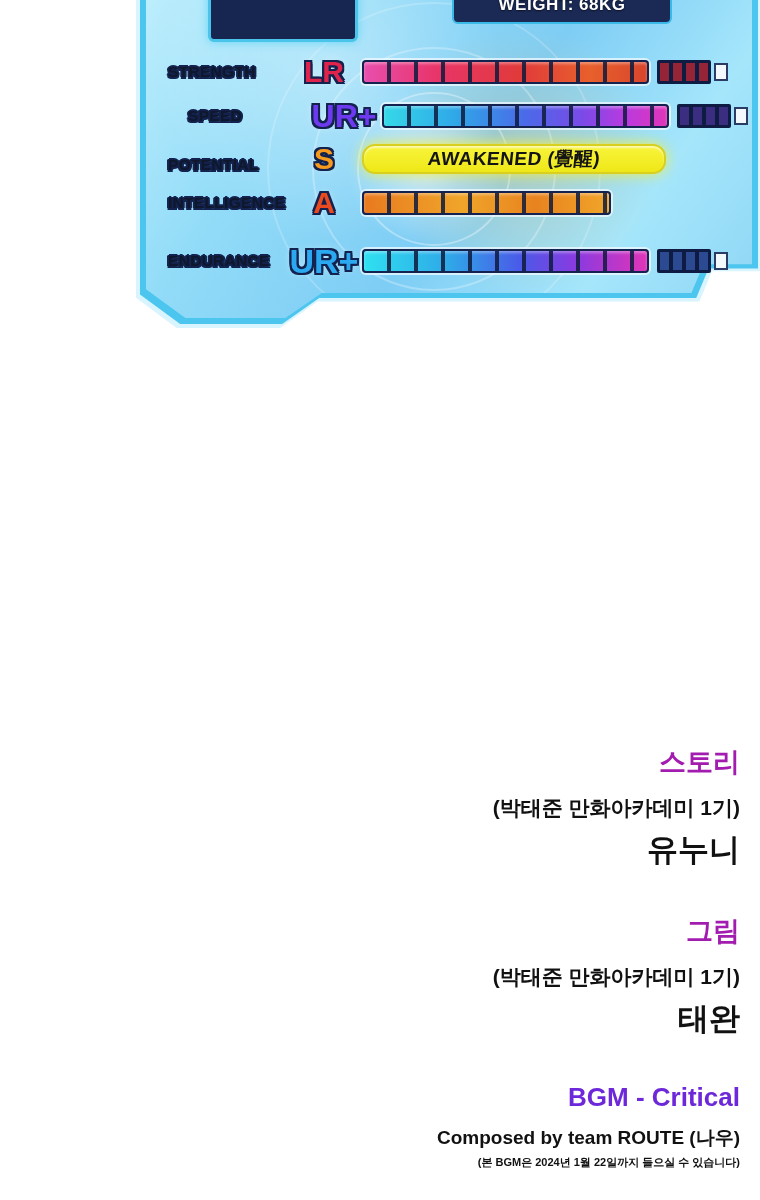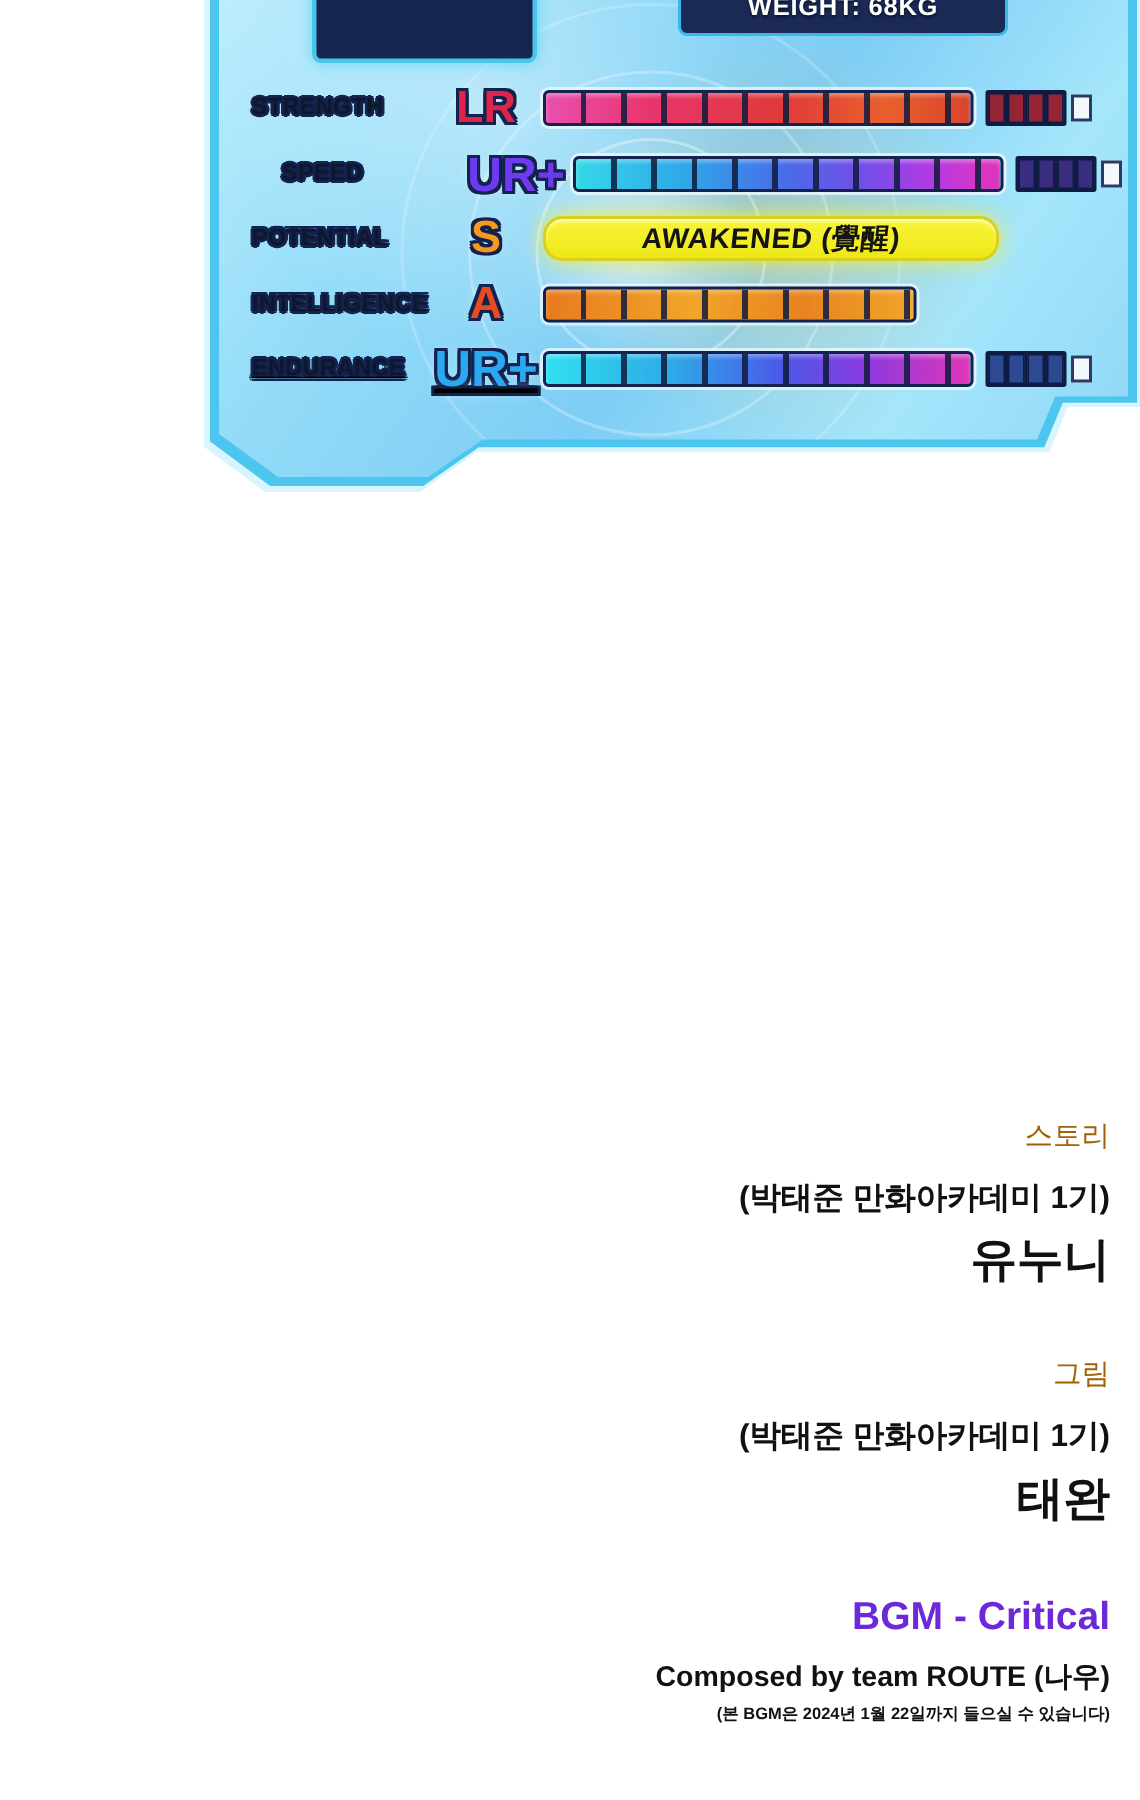--- a/index.html
+++ b/index.html
@@ -52,23 +52,23 @@
     z-index:4;text-shadow:0 1px 2px rgba(0,0,0,0.6);
   }
 
   
   .stat-row{
     position:absolute;left:168px;width:560px;height:30px;
     display:flex;align-items:center;z-index:5;
   }
   .row-strength{top:57px;}
   .row-speed{top:101px;padding-left:20px;}
-  .row-potential{top:144px;}
+  .row-potential{top:144px;align-items:flex-end;}
   .row-intelligence{top:188px;}
-  .row-endurance{top:231px;text-decoration:underline;}
+  .row-endurance{top:246px;}
 
   .stat-label{
     width:118px;flex:0 0 118px;
     color:#0f172a;font-weight:bold;font-size:15.5px;letter-spacing:0.3px;
     text-shadow:
       -2px 0 #13224e, 2px 0 #13224e, 0 -2px #13224e, 0 2px #13224e,
       -1.5px -1.5px #13224e, 1.5px -1.5px #13224e, -1.5px 1.5px #13224e, 1.5px 1.5px #13224e;
     white-space:nowrap;
   }
   .stat-grade{
@@ -118,21 +118,21 @@
   .caps-strength .seg{background:#952436;}
   .caps-speed .seg{background:#3b2d80;}
   .caps-endurance .seg{background:#2c4a92;}
   .cap-end{width:10px;height:14px;background:#f2f8fc;border:2px solid #2a3c66;margin-left:3px;}
 
   
   .credits{
     position:absolute;right:20px;top:744px;width:620px;text-align:right;z-index:2;
     color:#111;
   }
-  .credit-role{font-size:19px;color:#a16207;font-weight:normal;margin-bottom:14px;}
+  .credit-role{font-size:27px;color:#a21caf;font-weight:bold;margin-bottom:14px;}
   .credit-academy{font-size:21px;color:#111;font-weight:bold;margin-bottom:7px;}
   .credit-name{font-size:31px;color:#111;font-weight:bold;margin-bottom:42px;}
   .bgm-title{font-size:26px;color:#6d28d9;font-weight:bold;margin-bottom:12px;}
   .bgm-composed{font-size:19px;color:#111;font-weight:bold;margin-bottom:4px;}
   .bgm-note{font-size:11px;color:#111;font-weight:bold;margin-bottom:50px;}
 </style>
 </head>
 <body>
 
 <div class="panel-outer">

